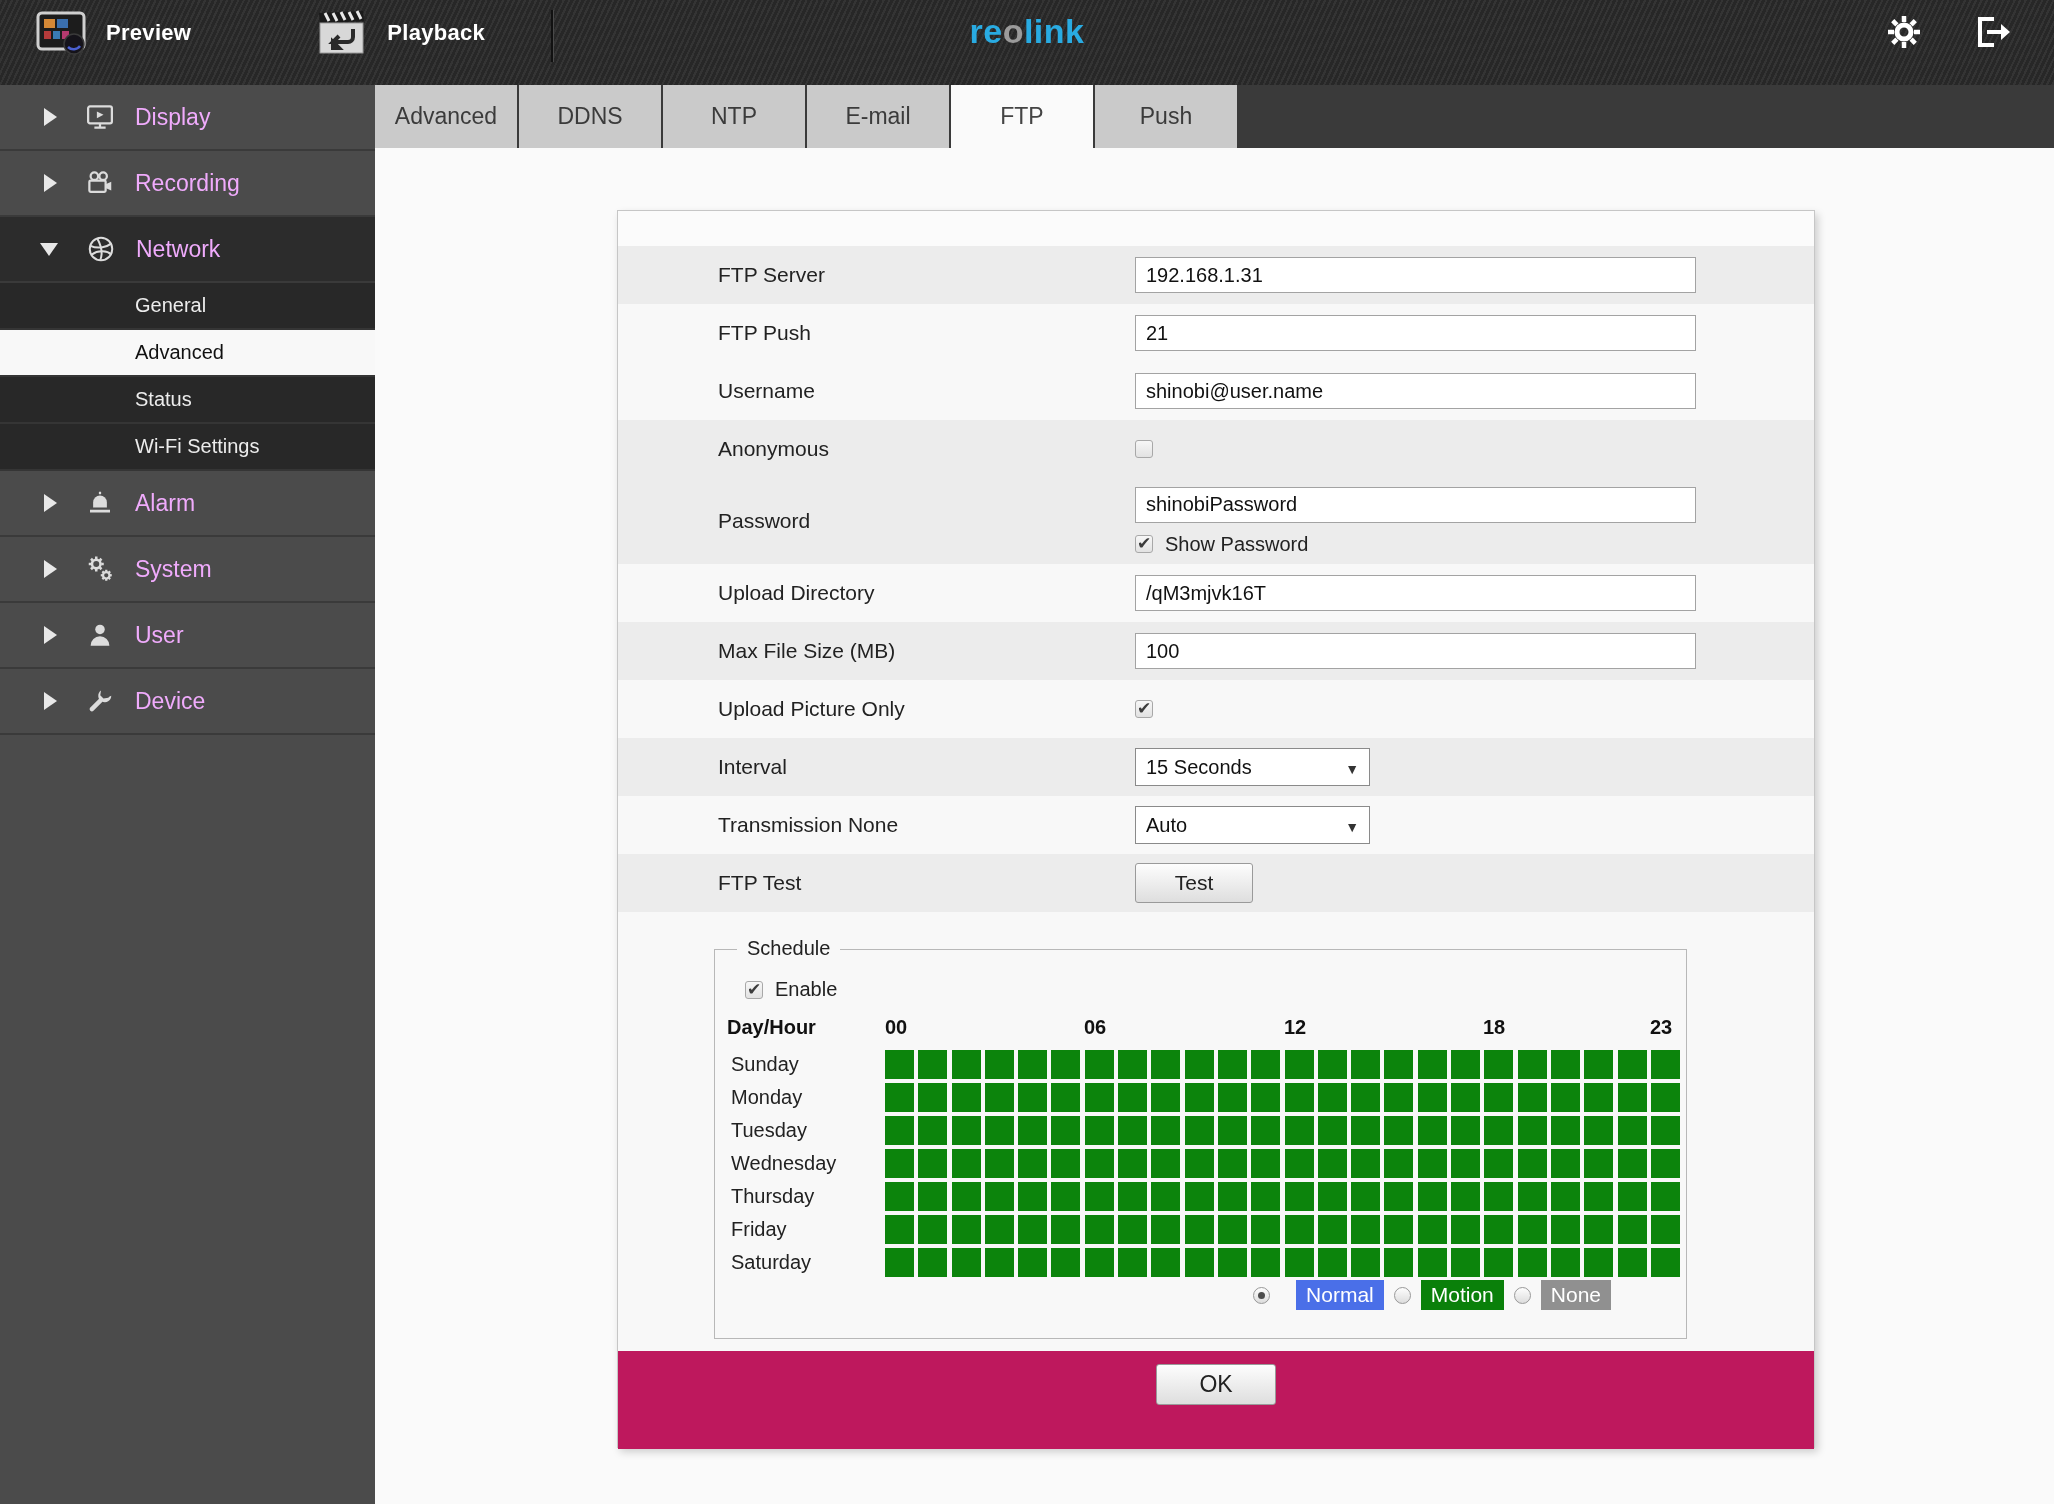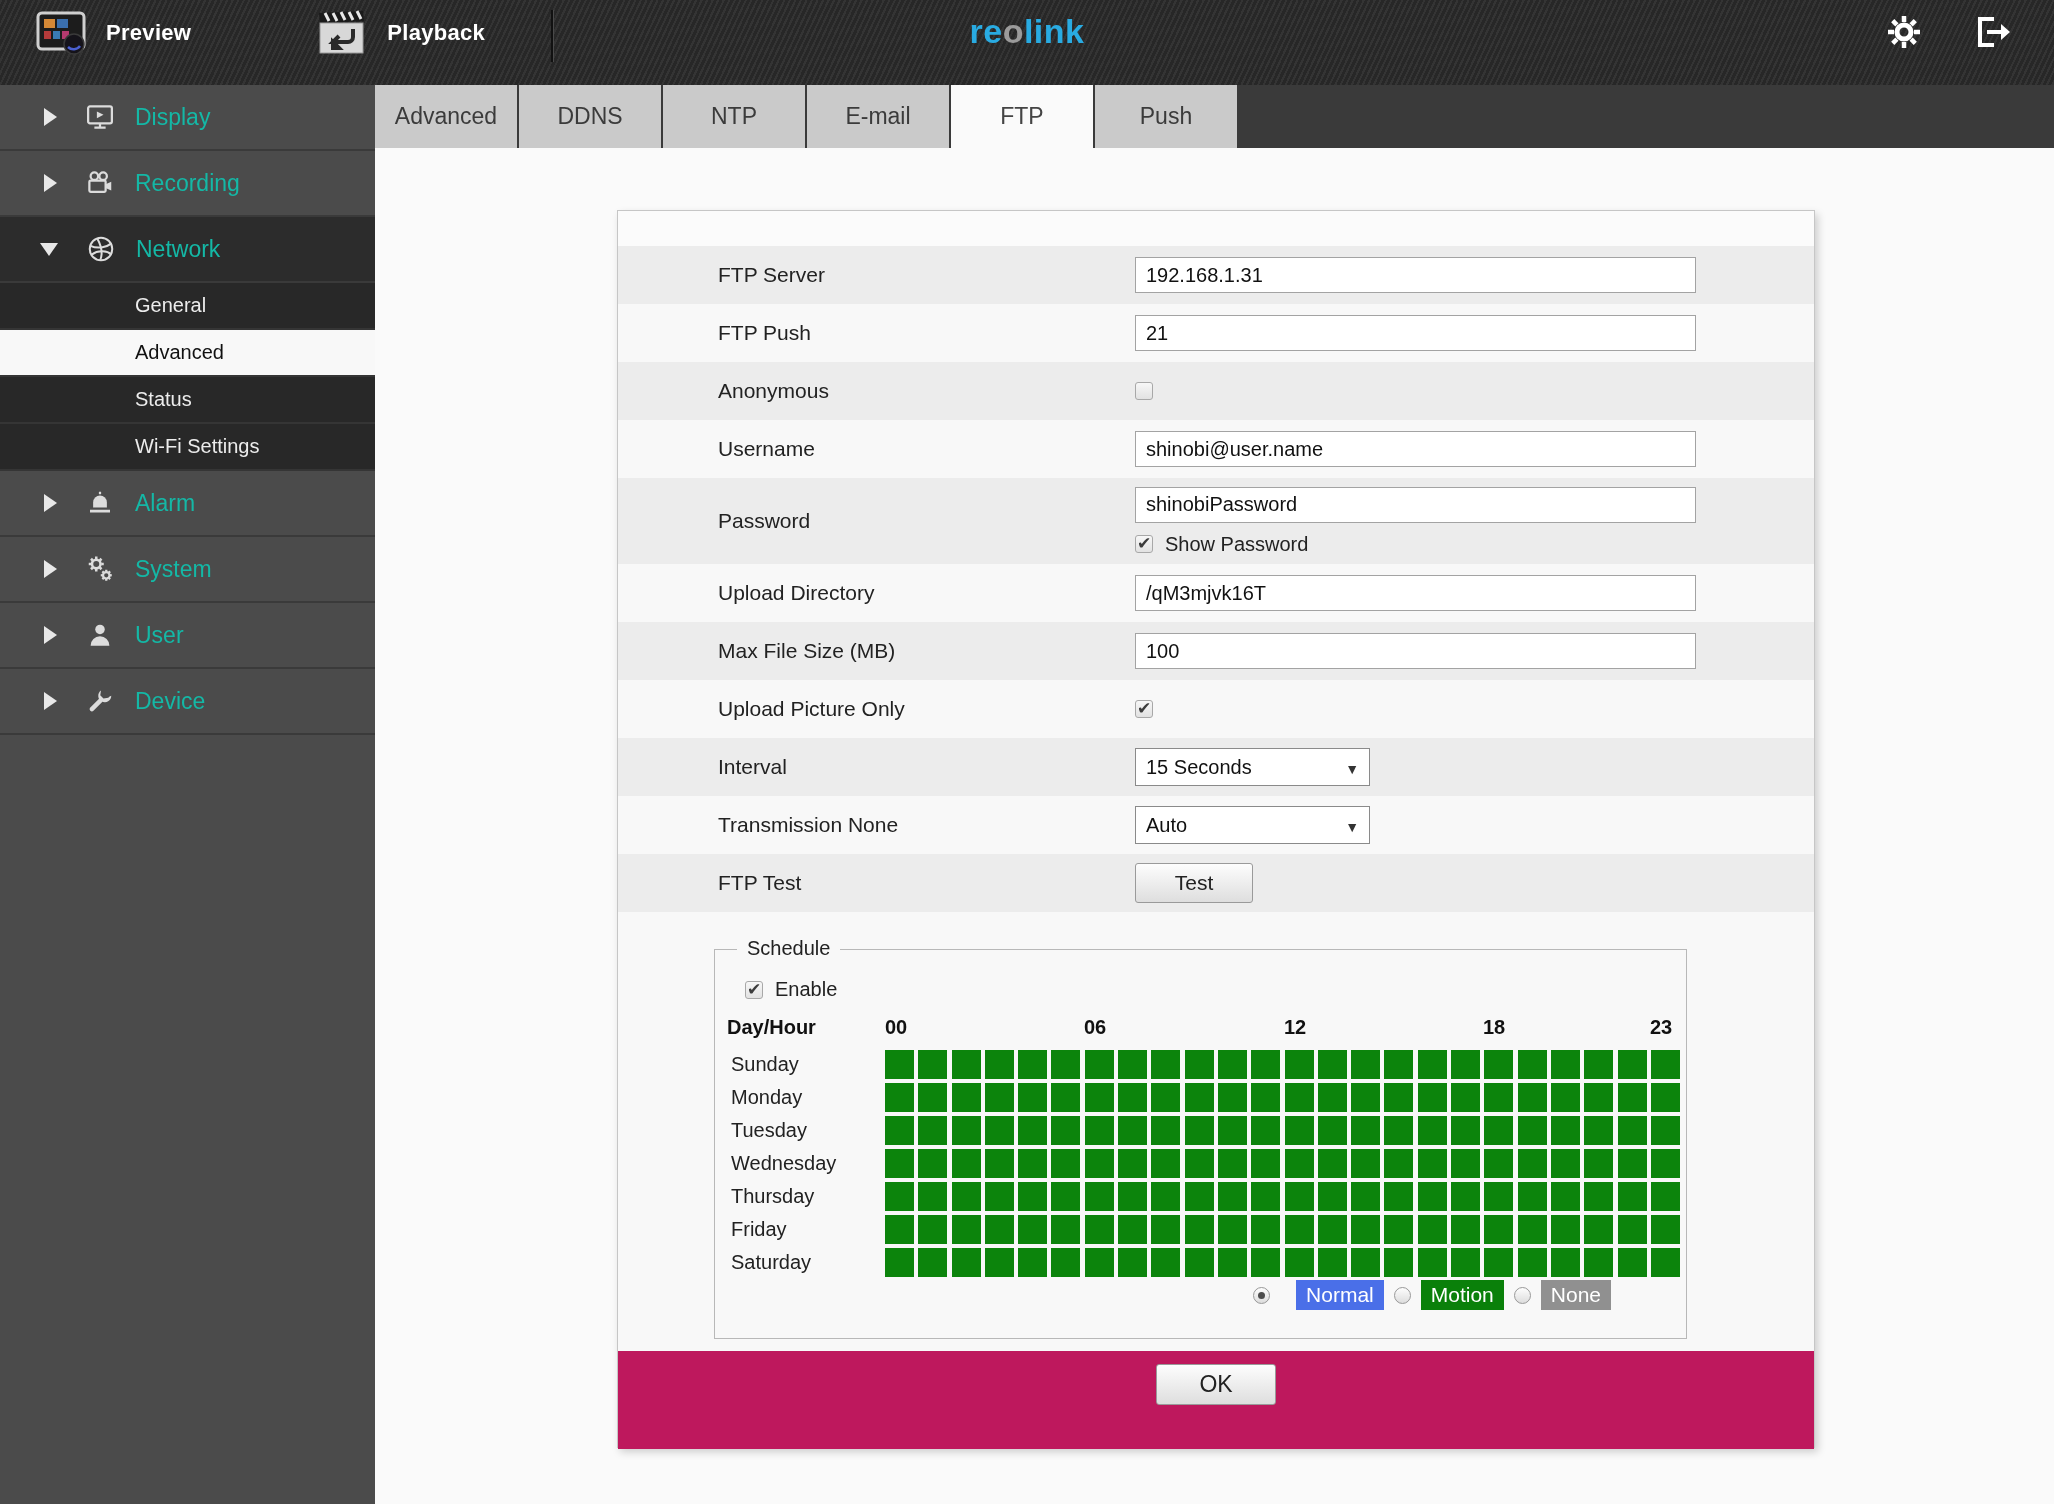--- a/index.html
+++ b/index.html
@@ -25,21 +25,21 @@
   .tb-right{ position:absolute; right:40px; top:14px; display:flex; gap:52px; align-items:center; }
   .tb-icon{ cursor:pointer; }
 
   
   .sidebar{ position:absolute; left:0; top:85px; width:375px; height:1419px; background:#4b4b4b; z-index:4; }
   .side-item{ height:66px; background:#4b4b4b; border-bottom:2px solid #3a3a3a; display:flex; align-items:center; cursor:pointer; }
   .side-item.dark{ background:#2c2c2c; }
   .side-item .arrow{ width:0; height:0; margin-left:44px; border-top:9px solid transparent; border-bottom:9px solid transparent; border-left:13px solid #e8e8e8; }
   .side-item .arrow.down{ border-left:9px solid transparent; border-right:9px solid transparent; border-top:13px solid #e8e8e8; border-bottom:none; margin-left:40px; }
   .side-item .icn{ width:30px; height:30px; margin-left:28px; }
-  .side-item .lbl{ color:#14b8a6; font-size:23px; margin-left:20px; }
+  .side-item .lbl{ color:#f0abfc; font-size:23px; margin-left:20px; }
   .sub-item{ height:47px; background:#282828; border-bottom:2px solid #353535; display:flex; align-items:center; cursor:pointer; }
   .sub-item .lbl{ color:#ececec; font-size:20px; margin-left:135px; }
   .sub-item.selected{ background:#f8f8f8; }
   .sub-item.selected .lbl{ color:#111; }
   .icn svg{ width:100%; height:100%; }
 
   
   .tabbar{ position:absolute; left:375px; top:85px; width:1679px; height:63px; background:#3a3a3a; display:flex; z-index:4; }
   .tab{ width:142px; height:63px; margin-right:2px; background:#cacaca; color:#3b3b3b; font-size:23px; display:flex; align-items:center; justify-content:center; cursor:pointer; }
   .tab.active{ background:#fafafa; color:#444; }
@@ -289,28 +289,28 @@
     <div class="frow gray h58">
       <span class="flabel">FTP Server</span>
       <input class="txt" type="text" value="192.168.1.31" style="">
     </div>
 
     <div class="frow light h58">
       <span class="flabel">FTP Push</span>
       <input class="txt" type="text" value="21" style="">
     </div>
 
+    <div class="frow light h58">
+      <span class="flabel">Username</span>
+      <input class="txt" type="text" value="shinobi@user.name" style="">
+    </div>
+
     <div class="frow gray h58">
       <span class="flabel">Anonymous</span>
       <span class="cb"></span>
-    </div>
-
-    <div class="frow light h58">
-      <span class="flabel">Username</span>
-      <input class="txt" type="text" value="shinobi@user.name" style="">
     </div>
 
     <div class="frow gray h86">
       <span class="flabel">Password</span>
       <div class="pw-col">
         <input class="txt" type="text" value="shinobiPassword" style="">
         <div class="pw-sub">
           <span class="cb checked"></span>
           <span class="cbl">Show Password</span>
         </div>

